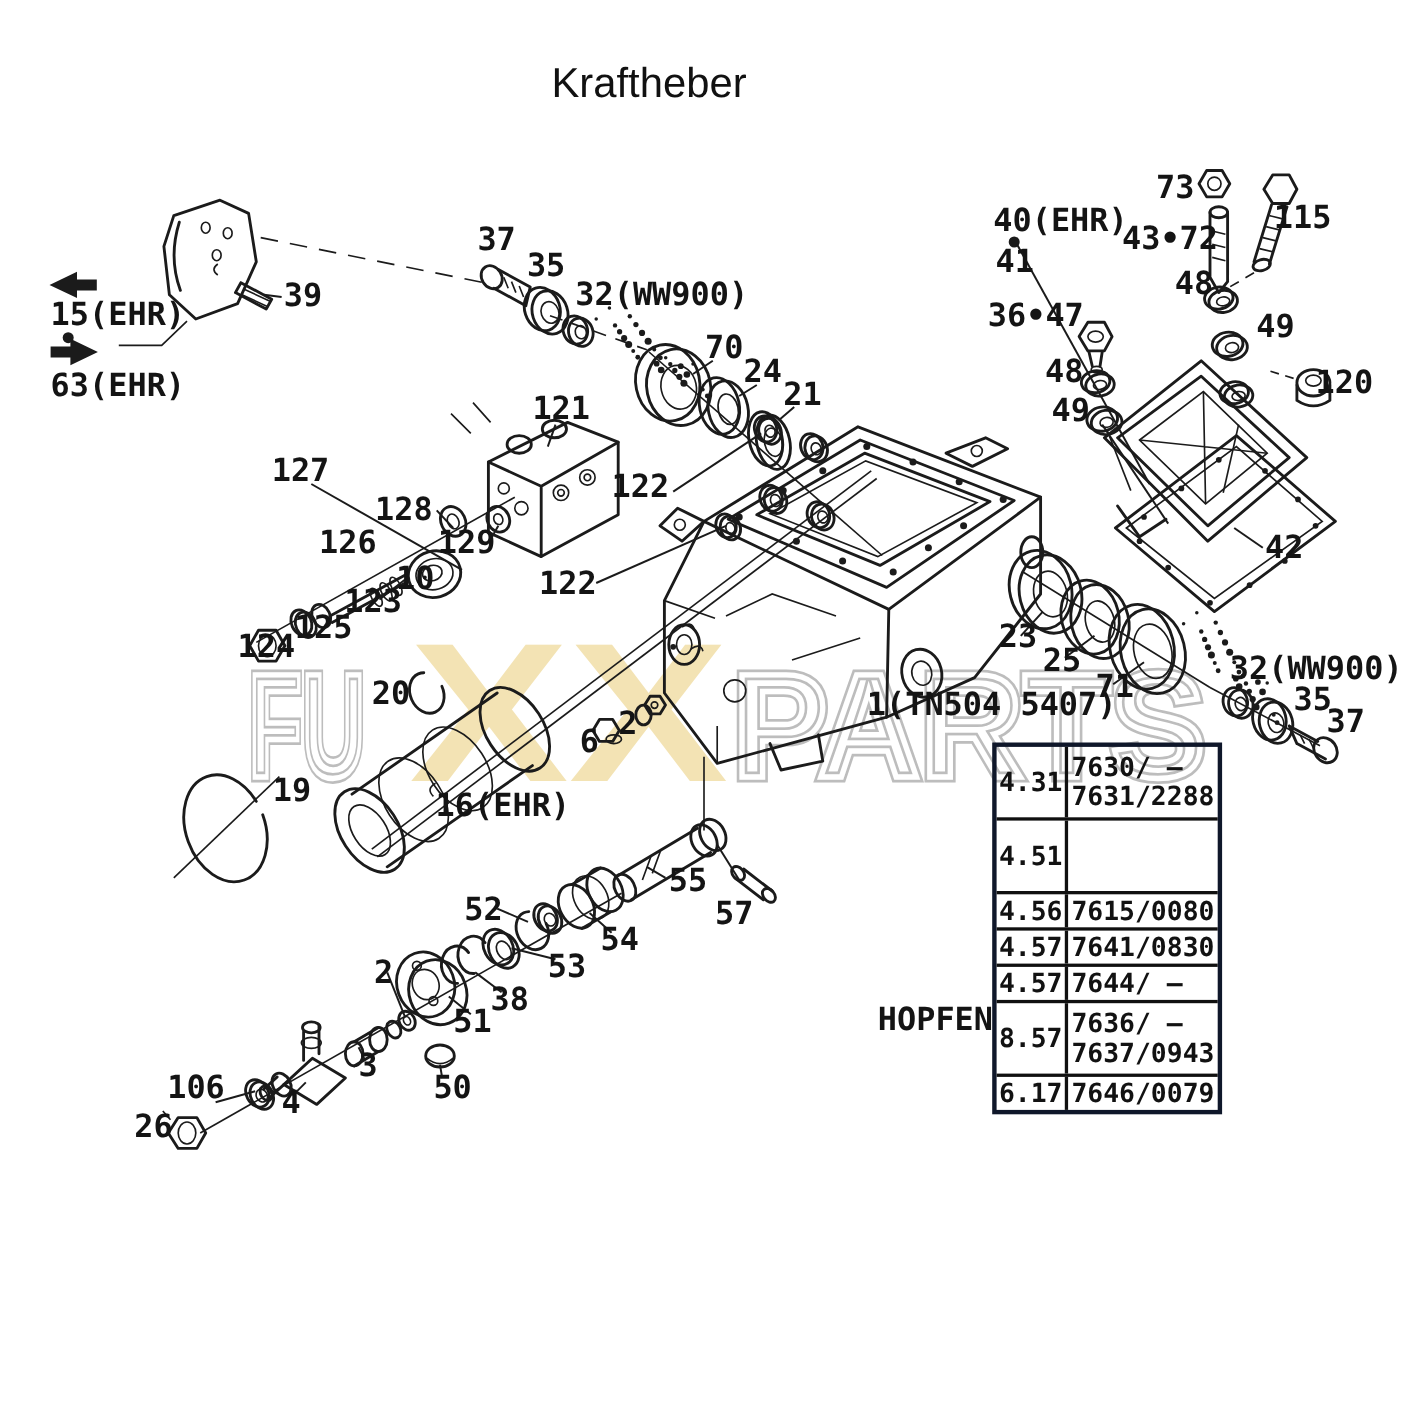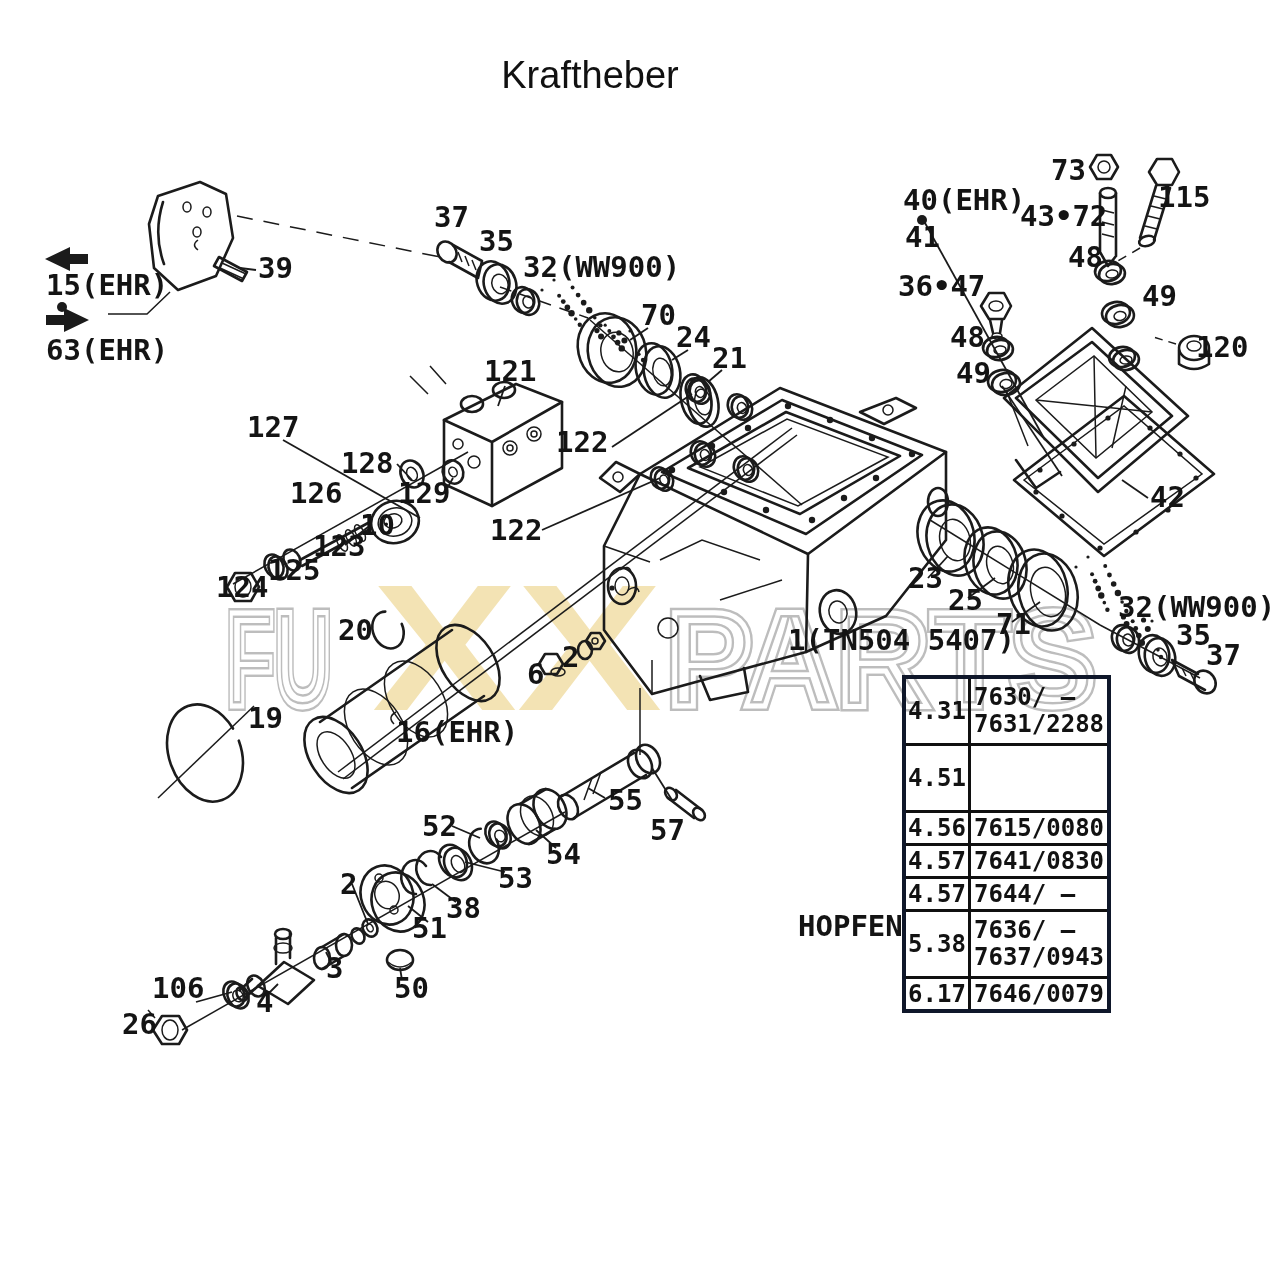--- a/index.html
+++ b/index.html
@@ -538,21 +538,21 @@
             <div>7641/0830</div>
           </div>
         </div>
         <div class="trow">
           <div class="c1">4.57</div>
           <div class="c2">
             <div>7644/ —</div>
           </div>
         </div>
         <div class="trow tall">
-          <div class="c1">5.38</div>
+          <div class="c1">8.57</div>
           <div class="c2">
             <div>7636/ —</div>
             <div>7637/0943</div>
           </div>
         </div>
         <div class="trow">
           <div class="c1">6.17</div>
           <div class="c2">
             <div>7646/0079</div>
           </div>

